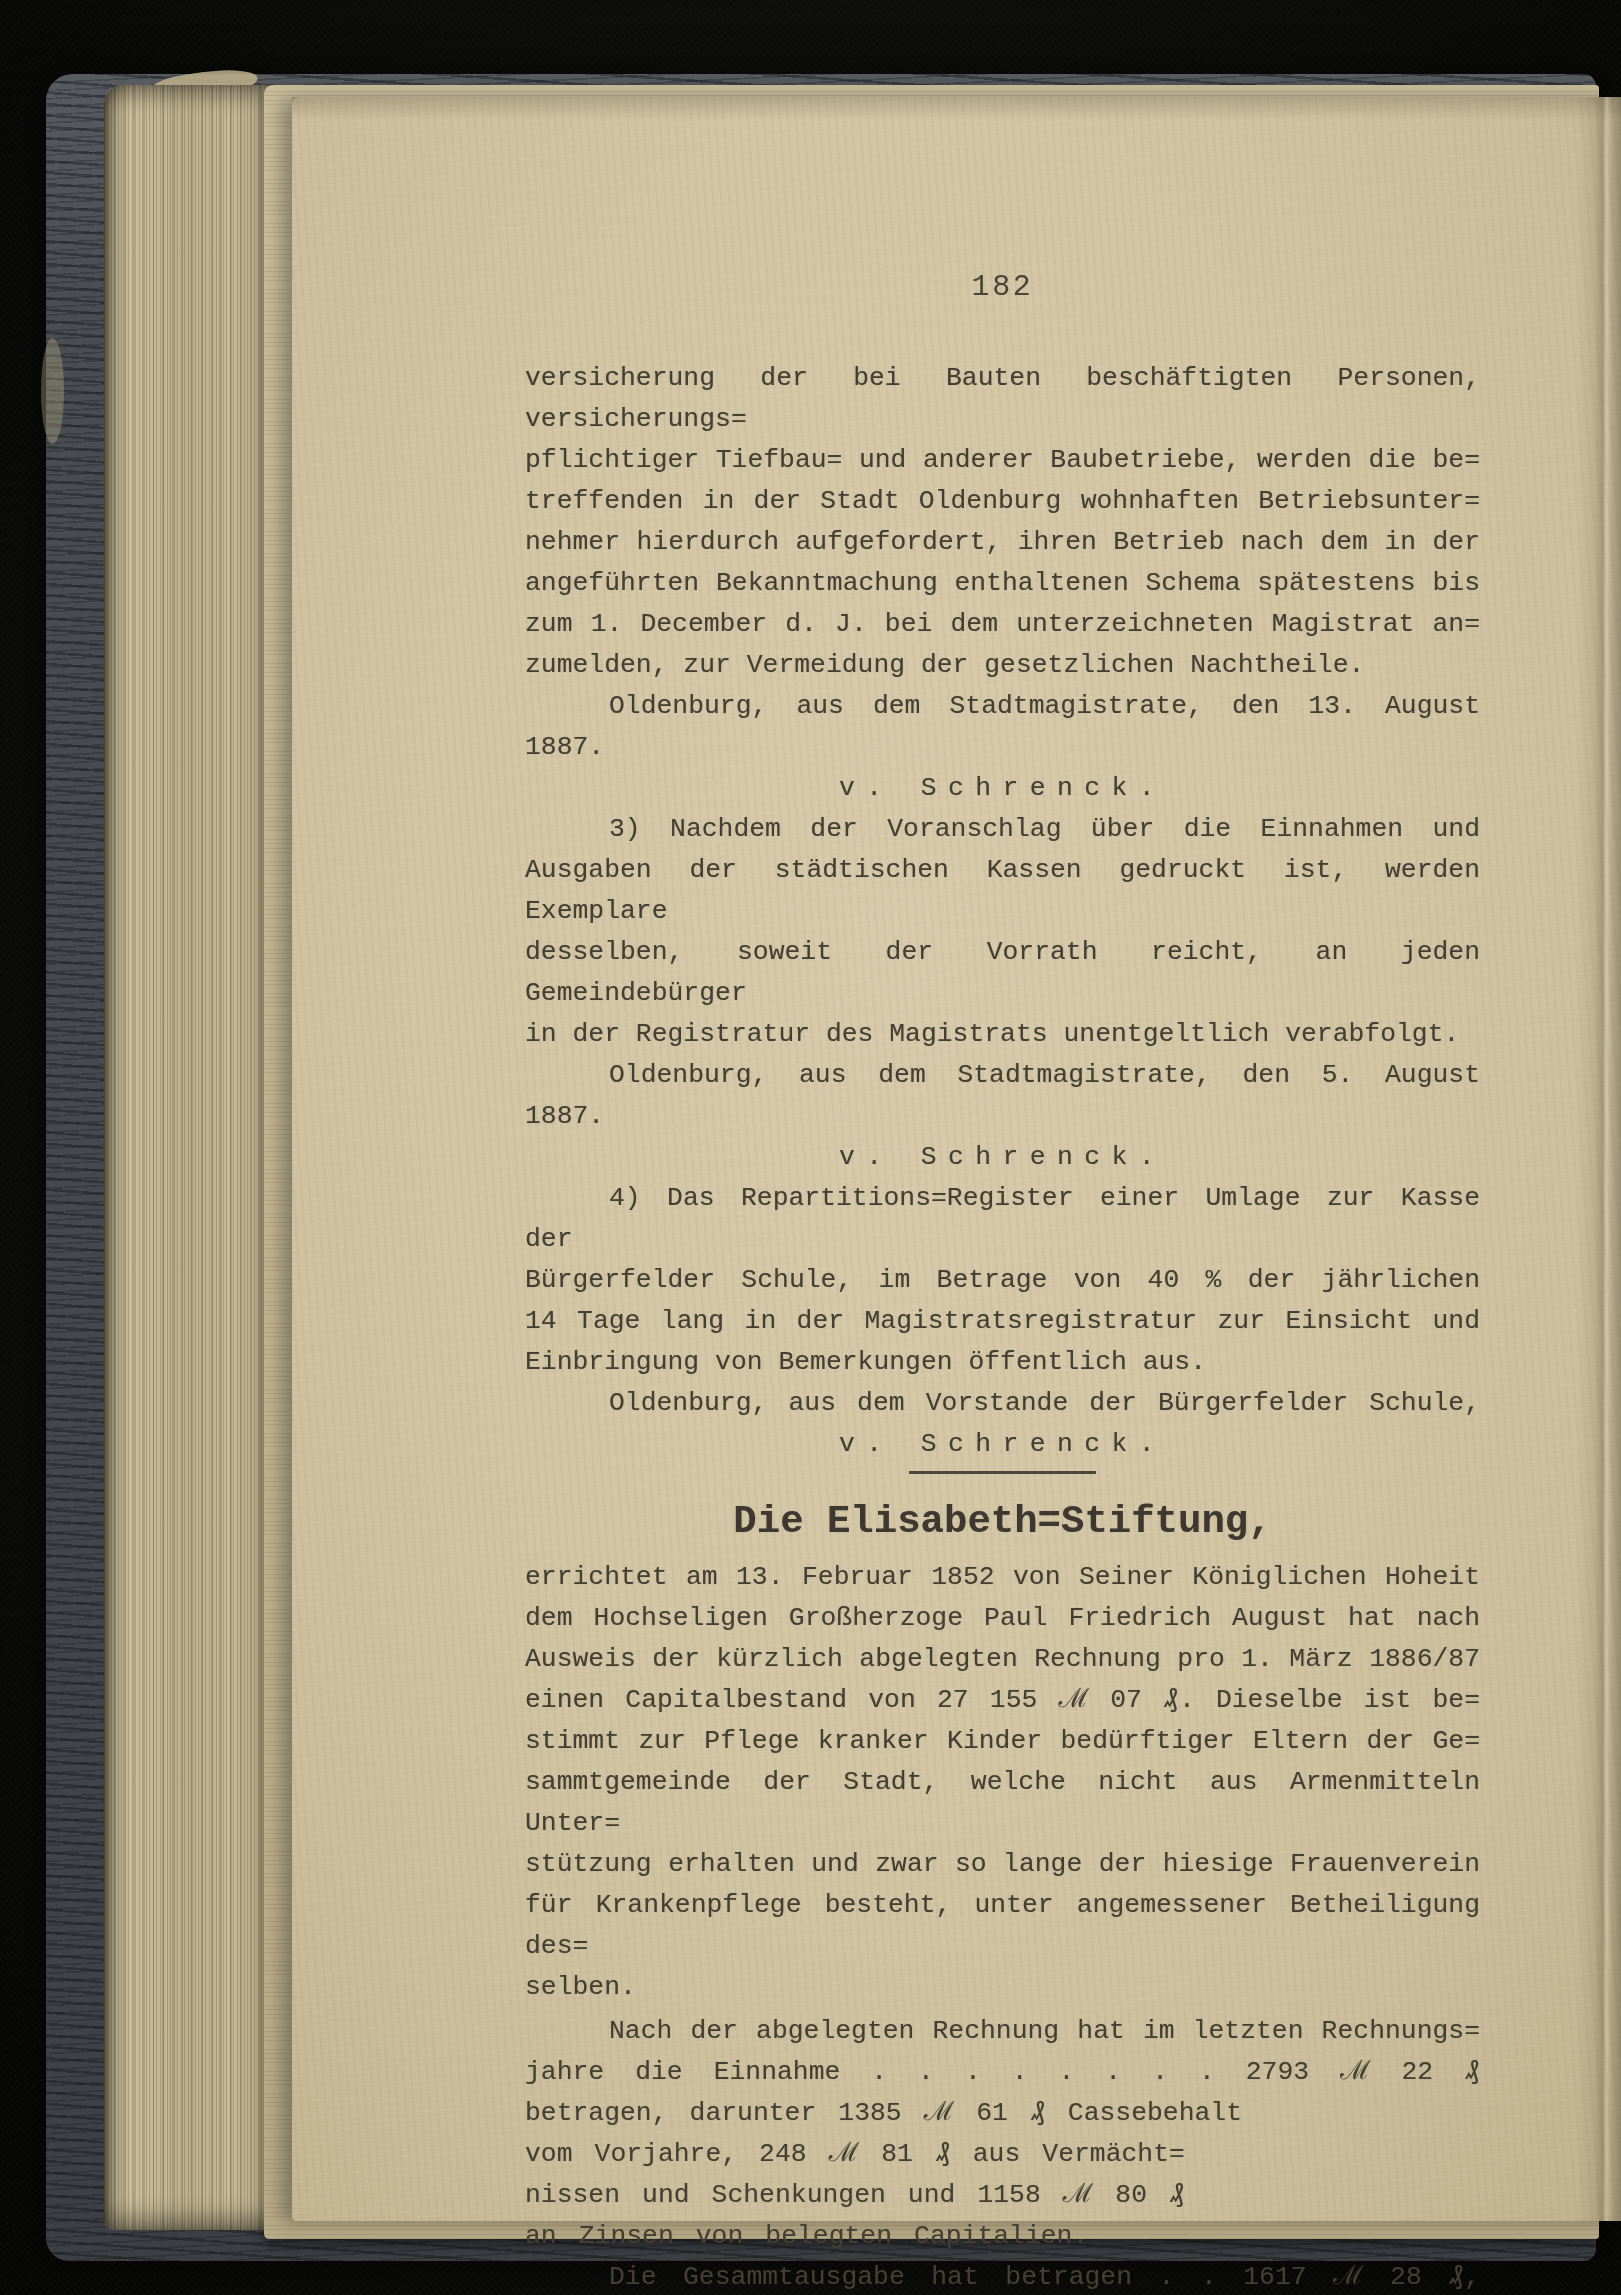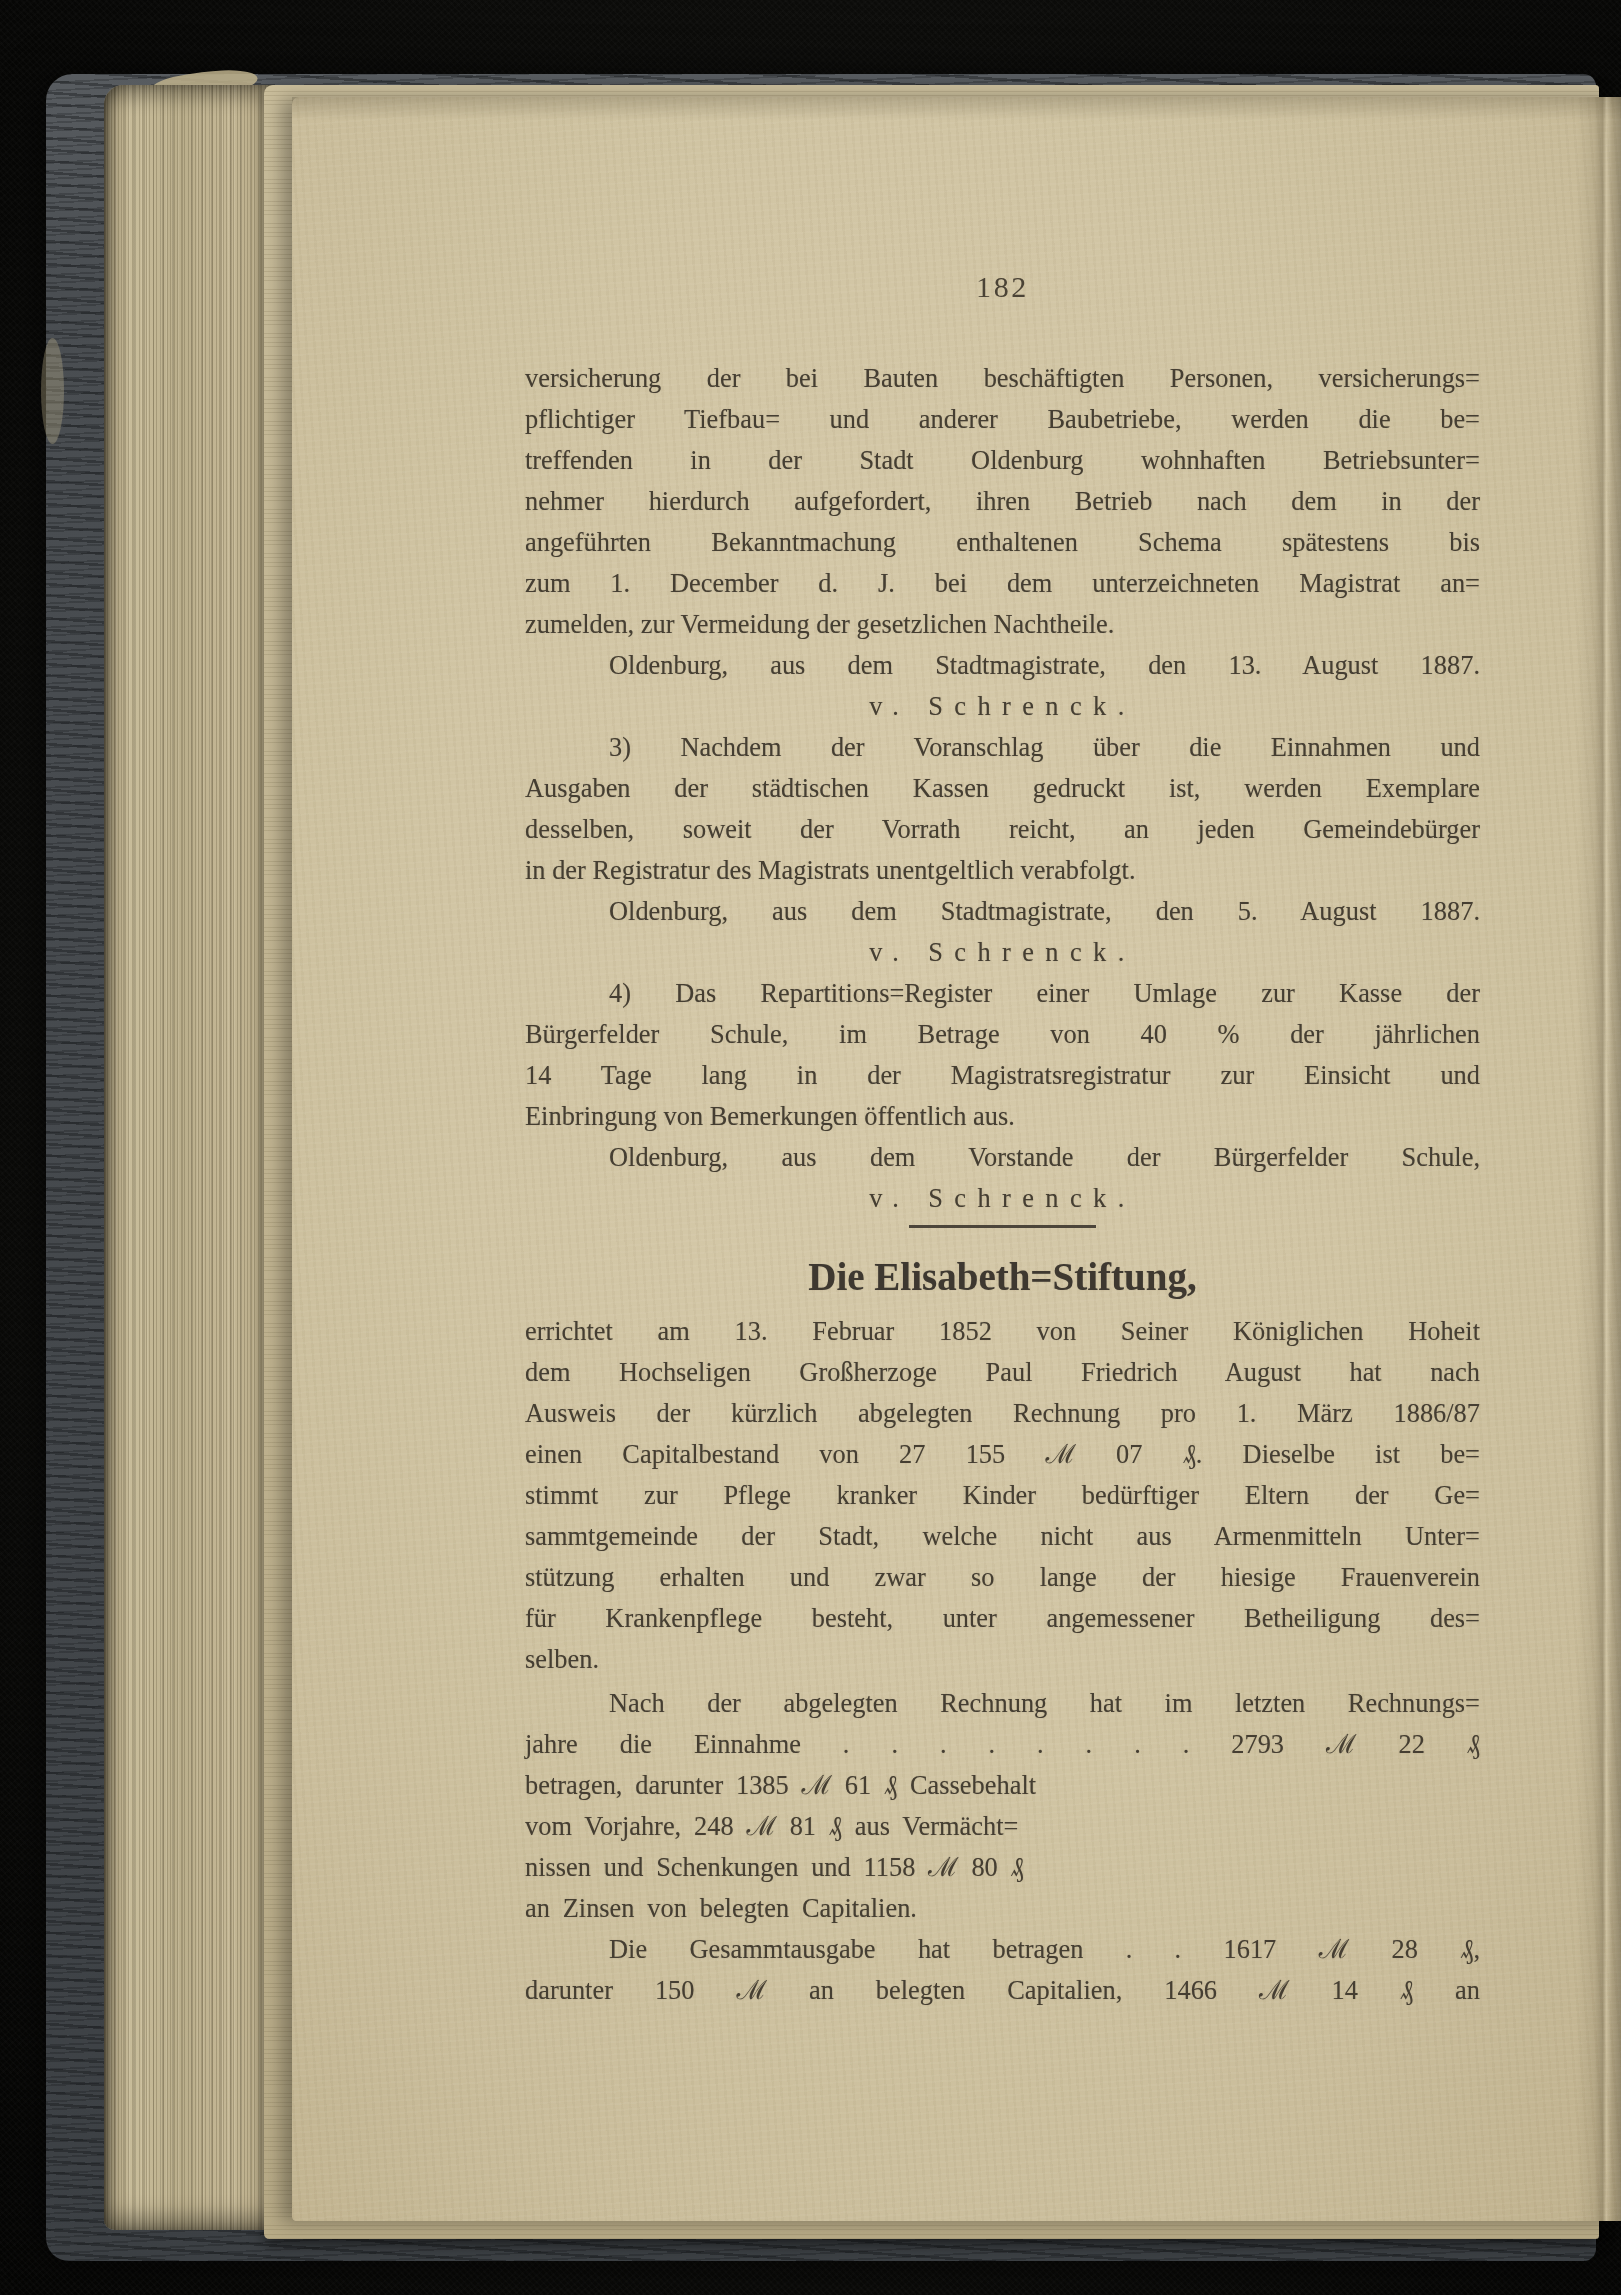--- a/index.html
+++ b/index.html
@@ -1,19 +1,19 @@
 <!DOCTYPE html>
 <html style="font-size:14px"><head>
 <meta charset="utf-8">
 <style>
   html,body{margin:0;padding:0;background:#060605;}
   .scene{
     position:relative;width:1622px;height:2295px;overflow:hidden;
     background:radial-gradient(ellipse at 52% 45%, #161613 0%, #0c0c0a 55%, #050504 100%);
-    font-family:Liberation Serif, serif;
+    font-family:Liberation Mono, monospace;
   }
   
   .scene::before{
     content:"";position:absolute;inset:0;
     background:
       repeating-linear-gradient(47deg, rgba(255,255,255,.015) 0 1.8px, transparent 1.8px 4.4px),
       repeating-linear-gradient(-41deg, rgba(255,255,255,.012) 0 1.8px, transparent 1.8px 5.3px);
     pointer-events:none;
   }
   .cover{

